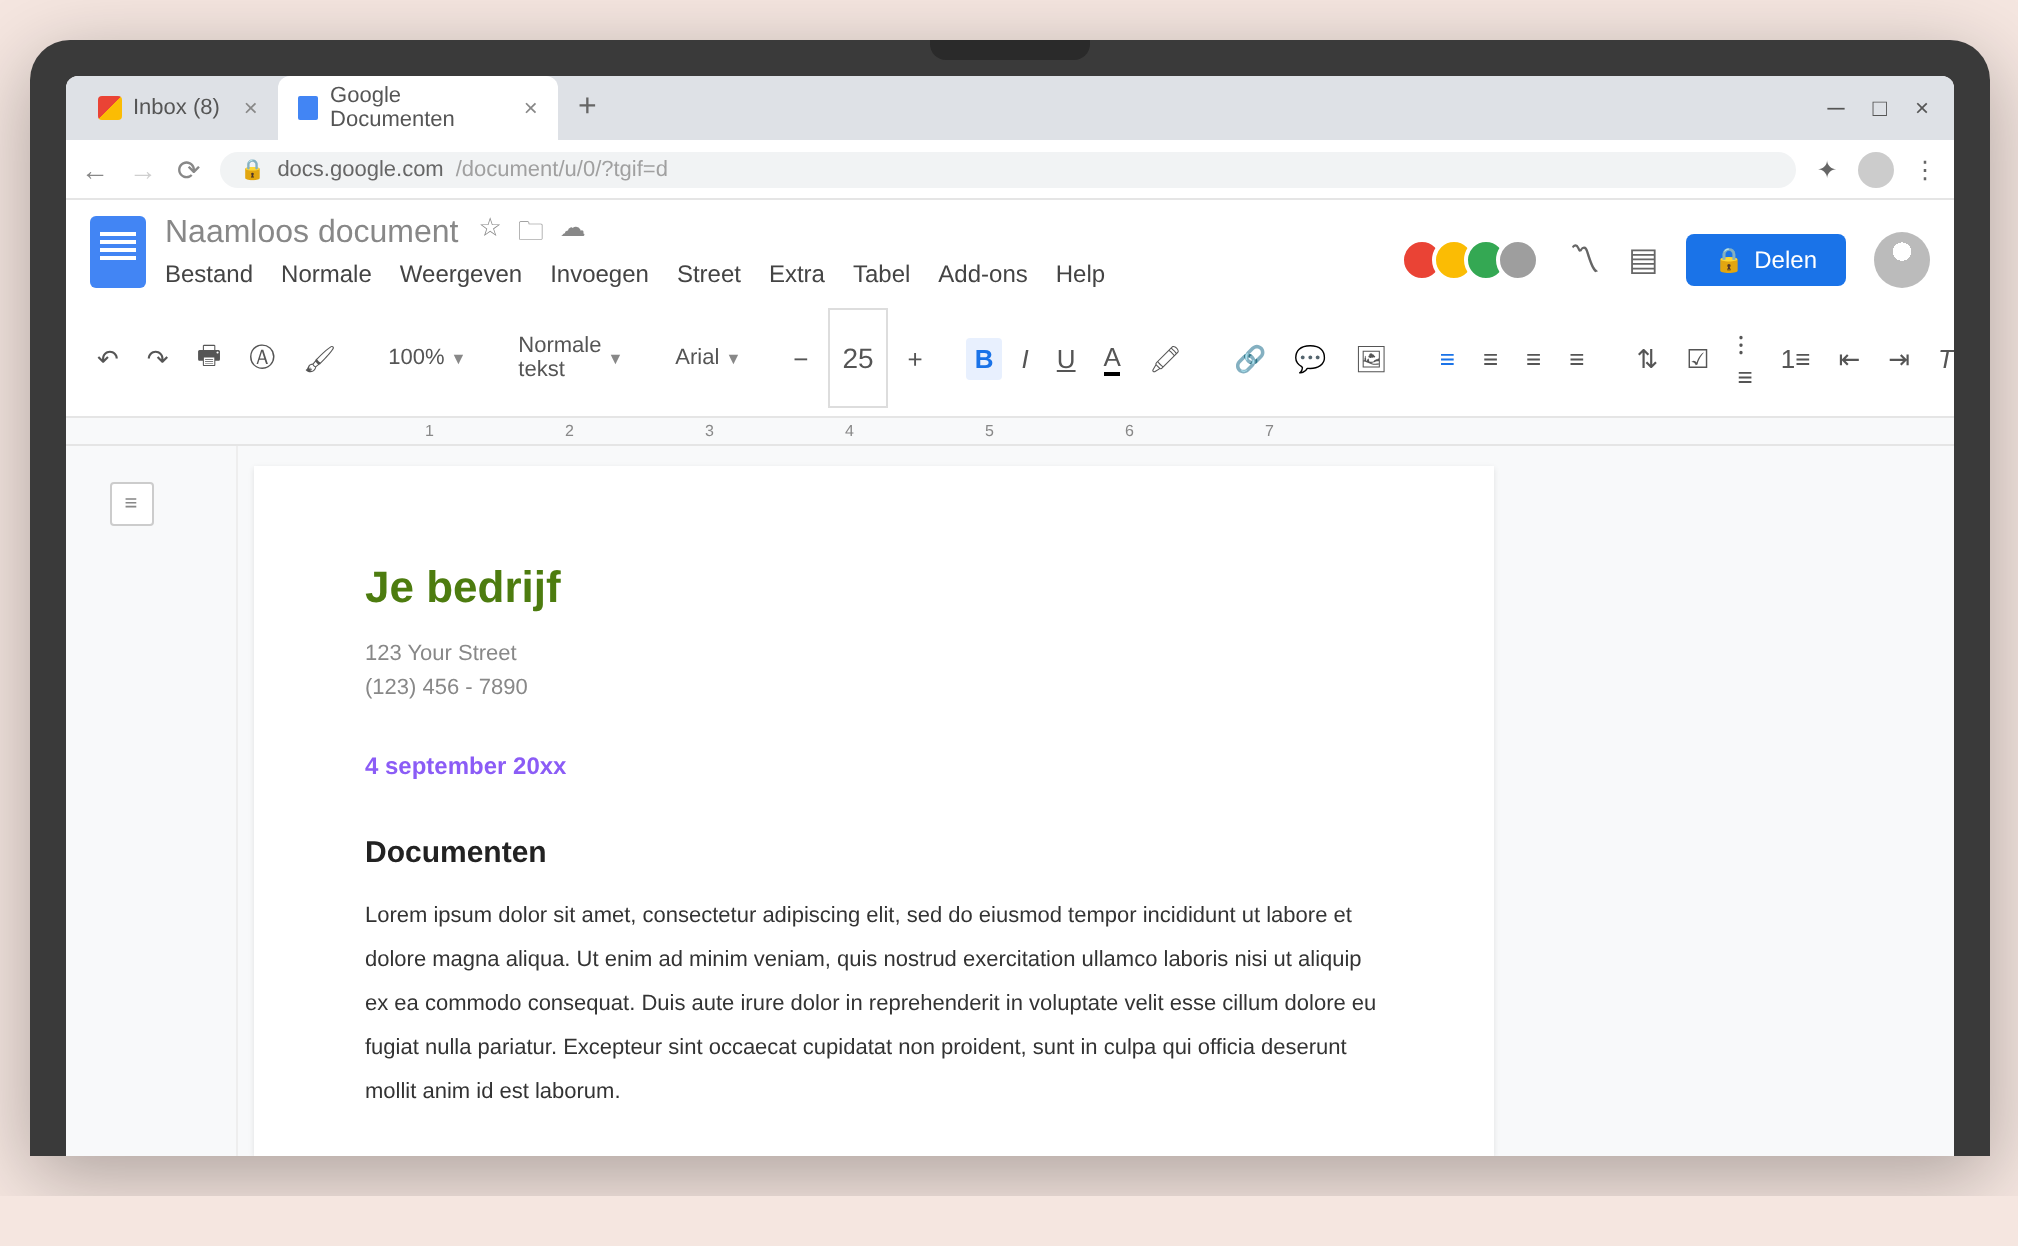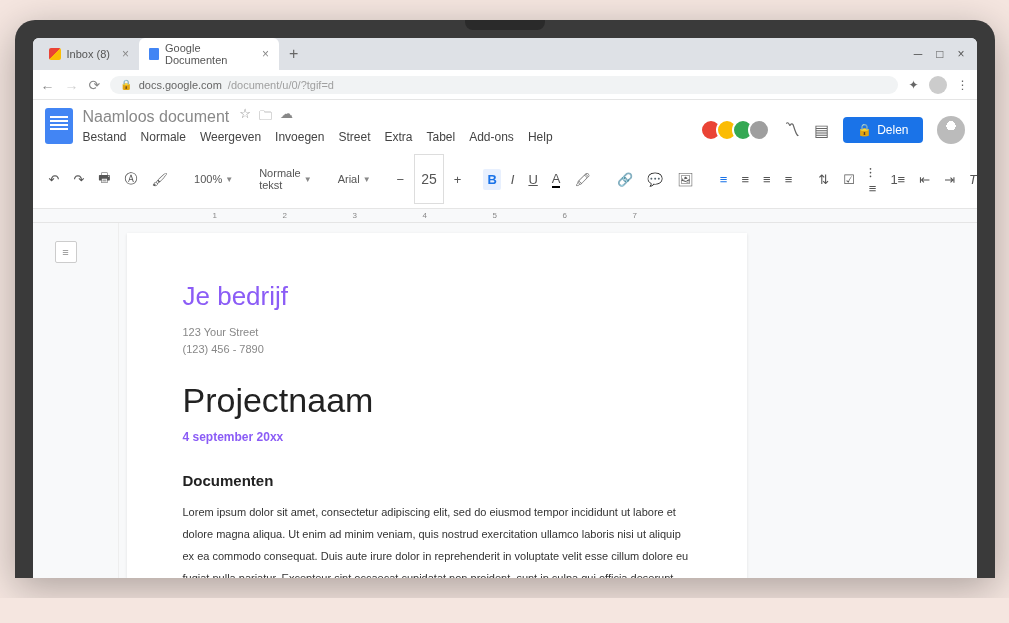--- a/index.html
+++ b/index.html
@@ -42,21 +42,21 @@
 .tb-btn{padding:3px 4px;cursor:pointer;display:flex;align-items:center;font-size:13px}
 .tb-sep{width:1px;height:18px;background:#ddd;margin:0 3px}
 .tb-select{display:flex;align-items:center;gap:3px;padding:2px 4px;font-size:11px}
 .tb-select .caret{font-size:8px;color:#888}
 .bold-active{color:#1a73e8;background:#e8f0fe;border-radius:2px}
 .ruler{height:14px;background:#f8f9fa;border-bottom:1px solid #e5e5e5;position:relative;font-size:8px;color:#888;display:flex;align-items:center;padding-left:150px}
 .doc-area{flex:1;background:#f8f9fa;display:flex;overflow:hidden;position:relative}
 .outline-tab{position:absolute;left:22px;top:18px;width:22px;height:22px;border:1px solid #ccc;border-radius:2px;display:flex;align-items:center;justify-content:center;color:#888;font-size:11px;cursor:pointer;background:#fff}
 .vruler{width:18px;background:#f8f9fa;border-right:1px solid #eee;position:relative;font-size:8px;color:#888;margin-left:68px}
 .page{width:620px;background:#fff;margin:10px 0 0 8px;box-shadow:0 1px 3px rgba(0,0,0,0.1);padding:48px 56px}
-.company{font-size:26px;color:#8b5cf6;font-weight:400;margin-bottom:12px}
+.company{font-size:22px;color:#4d7c0f;font-weight:700;margin-bottom:12px}
 .addr{font-size:11px;color:#888;line-height:1.5;margin-bottom:24px}
 .project{font-size:34px;color:#222;font-weight:400;margin-bottom:10px}
 .date{font-size:12px;color:#8b5cf6;font-weight:700;margin-bottom:28px}
 .sect{font-size:15px;color:#222;font-weight:700;margin-bottom:12px}
 .body-text{font-size:11px;color:#333;line-height:2}
 .base{width:1000px;height:18px;background:linear-gradient(#e8d5cf,#d4b8af);border-radius:0 0 20px 20px;margin-top:0}
 </style>
 </head>
 <body>
 
@@ -208,21 +208,20 @@
 
 <div class="doc-area">
   <div class="outline-tab">≡</div>
   <div class="vruler"></div>
   <div class="page">
     <div class="company">Je bedrijf</div>
     <div class="addr">
       <div>123 Your Street</div>
       <div>(123) 456 - 7890</div>
     </div>
-    <div class="project">Projectnaam</div>
     <div class="date">4 september 20xx</div>
     <div class="sect">Documenten</div>
     <div class="body-text">Lorem ipsum dolor sit amet, consectetur adipiscing elit, sed do eiusmod tempor incididunt ut labore et dolore magna aliqua. Ut enim ad minim veniam, quis nostrud exercitation ullamco laboris nisi ut aliquip ex ea commodo consequat. Duis aute irure dolor in reprehenderit in voluptate velit esse cillum dolore eu fugiat nulla pariatur. Excepteur sint occaecat cupidatat non proident, sunt in culpa qui officia deserunt mollit anim id est laborum.</div>
   </div>
 </div>
 
 </div>
 </div>
 <div class="base"></div>
 

